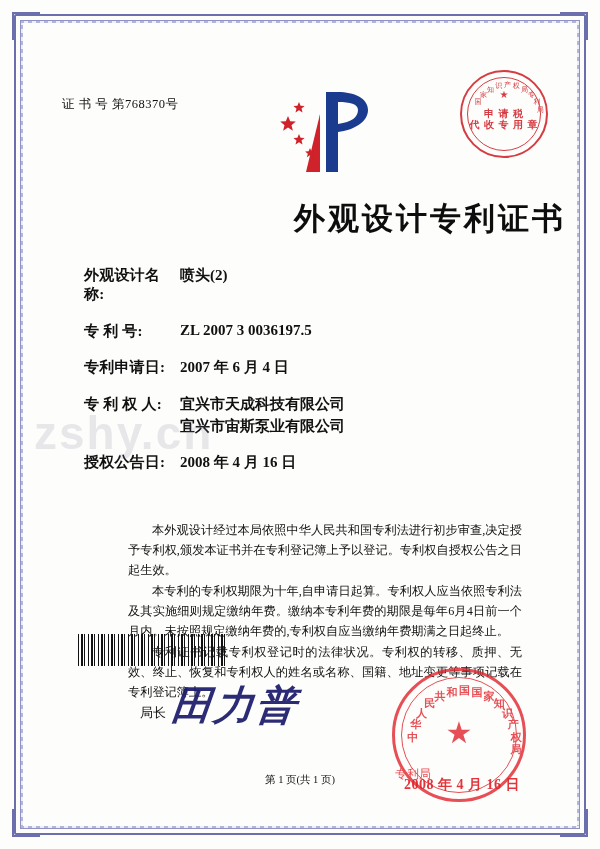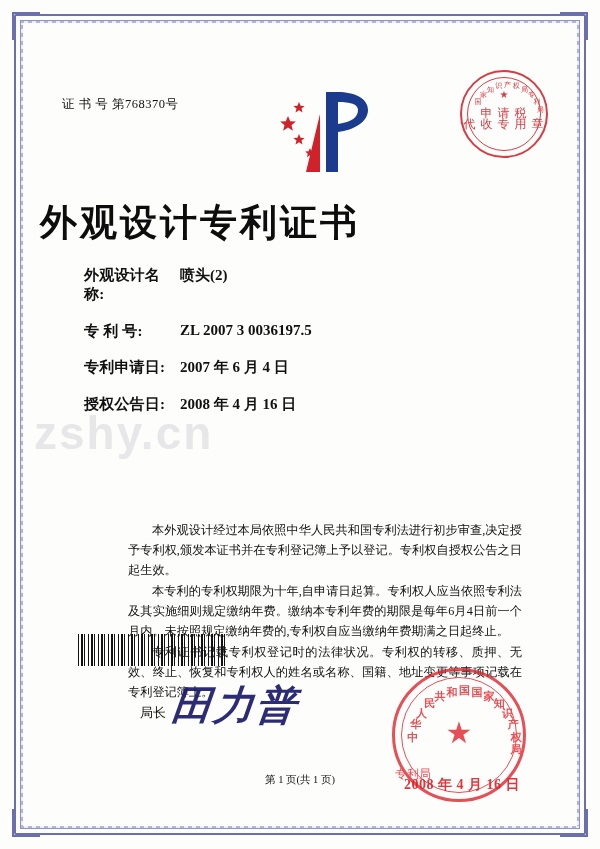--- a/index.html
+++ b/index.html
@@ -79,28 +79,29 @@
   .seal-top .arc span{
     position:absolute;left:50%;top:50%;
     transform-origin:0 0;
   }
   .seal-top .star{
     position:absolute;left:50%;top:18px;transform:translateX(-50%);
     font-size:10px;line-height:10px;
   }
   .seal-top .mid{
     position:absolute;left:0;right:0;top:36px;
-    text-align:center;font-size:12px;line-height:11px;
+    text-align:center;font-size:10px;line-height:11px;
     letter-spacing:1px;
+    font-weight:bold;
   }
 
   .title{
-    position:absolute;left:6px;right:0;top:164px;
-    text-align:left;
-    font-size:37px;font-weight:bold;
+    position:absolute;left:16px;right:0;top:164px;
+    text-align:right;
+    font-size:31px;font-weight:bold;
     letter-spacing:3px;
     color:#0d0d0d;
     font-family:"Liberation Serif","DejaVu Serif",serif;
   }
 
   .fields{
     position:absolute;left:50px;top:232px;right:40px;
     font-size:15px;color:#111;font-weight:bold;
   }
   .field{
@@ -251,20 +252,27 @@
         <div class="lbl">外观设计名称:</div>
         <div class="val">喷头(2)</div>
       </div>
       <div class="field">
         <div class="lbl">专 利 号:</div>
         <div class="val">ZL 2007 3 0036197.5</div>
       </div>
       <div class="field">
         <div class="lbl">专利申请日:</div>
         <div class="val">2007 年 6 月 4 日</div>
+      </div>
+      <div class="field">
+        <div class="lbl">专 利 权 人:</div>
+        <div class="val">
+          <span>宜兴市天成科技有限公司</span>
+          <span class="line2">宜兴市宙斯泵业有限公司</span>
+        </div>
       </div>
       <div class="field">
         <div class="lbl">授权公告日:</div>
         <div class="val">2008 年 4 月 16 日</div>
       </div>
     </div>
 
     <div class="watermark">zshy.cn</div>
 
     <div class="body-text">

